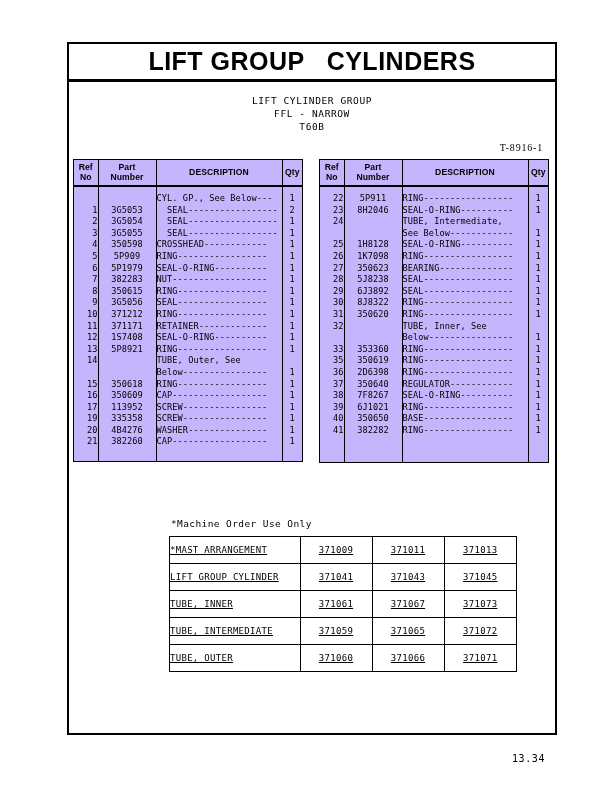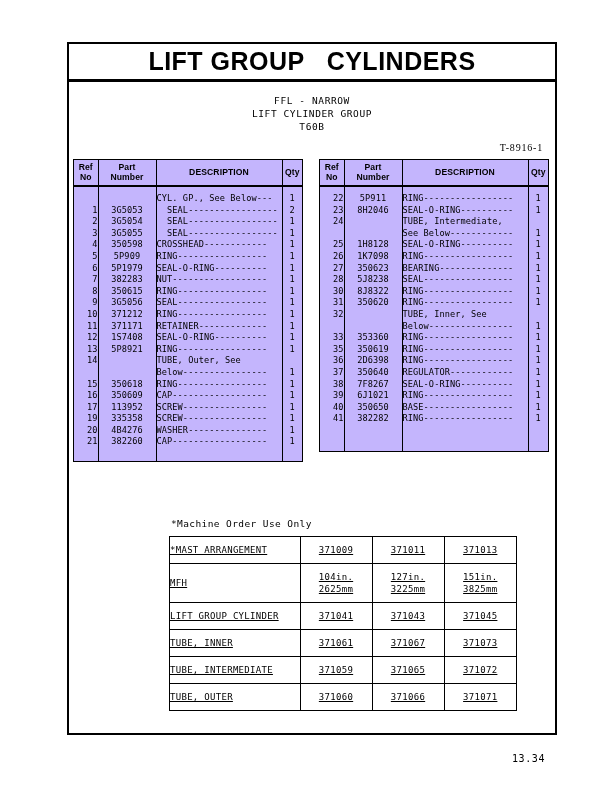--- a/index.html
+++ b/index.html
@@ -188,22 +188,22 @@
 </head>
 <body>
 
 <div id="page-frame">
 
   <div id="title-bar">
     <div id="title-text">LIFT GROUP   CYLINDERS</div>
   </div>
 
   <div id="subtitle-block">
+    <div>LIFT CYLINDER GROUP</div>
     <div>FFL - NARROW</div>
-    <div>LIFT CYLINDER GROUP</div>
     <div>T60B</div>
   </div>
 
   <div id="drawing-number">T-8916-1</div>
 
   <div class="parts-table" id="parts-table-left">
     <table>
       <colgroup>
         <col class="col-ref">
           <col class="col-part">
@@ -444,20 +444,26 @@
             <td class="cell-desc">BEARING--------------</td>
             <td class="cell-qty">1</td>
           </tr>
           <tr>
             <td class="cell-ref">28</td>
             <td class="cell-part">5J8238</td>
             <td class="cell-desc">SEAL-----------------</td>
             <td class="cell-qty">1</td>
           </tr>
           <tr>
+            <td class="cell-ref">29</td>
+            <td class="cell-part">6J3892</td>
+            <td class="cell-desc">SEAL-----------------</td>
+            <td class="cell-qty">1</td>
+          </tr>
+          <tr>
             <td class="cell-ref">30</td>
             <td class="cell-part">8J8322</td>
             <td class="cell-desc">RING-----------------</td>
             <td class="cell-qty">1</td>
           </tr>
           <tr>
             <td class="cell-ref">31</td>
             <td class="cell-part">350620</td>
             <td class="cell-desc">RING-----------------</td>
             <td class="cell-qty">1</td>
@@ -549,29 +555,20 @@
           <col class="mast-col-val">
       </colgroup>
       <tbody id="mast-rows-body">
           <tr class="mast-row-header">
             <td class="mast-label">*MAST ARRANGEMENT</td>
             <td class="mast-val">371009</td>
             <td class="mast-val">371011</td>
             <td class="mast-val">371013</td>
           </tr>
           <tr>
-            <td class="mast-label">MFH</td>
-            <td class="mast-val mast-mfh-val">104in.
-2625mm</td>
-            <td class="mast-val mast-mfh-val">127in.
-3225mm</td>
-            <td class="mast-val mast-mfh-val">151in.
-3825mm</td>
-          </tr>
-          <tr>
             <td class="mast-label">LIFT GROUP CYLINDER</td>
             <td class="mast-val">371041</td>
             <td class="mast-val">371043</td>
             <td class="mast-val">371045</td>
           </tr>
           <tr>
             <td class="mast-label">TUBE, INNER</td>
             <td class="mast-val">371061</td>
             <td class="mast-val">371067</td>
             <td class="mast-val">371073</td>

